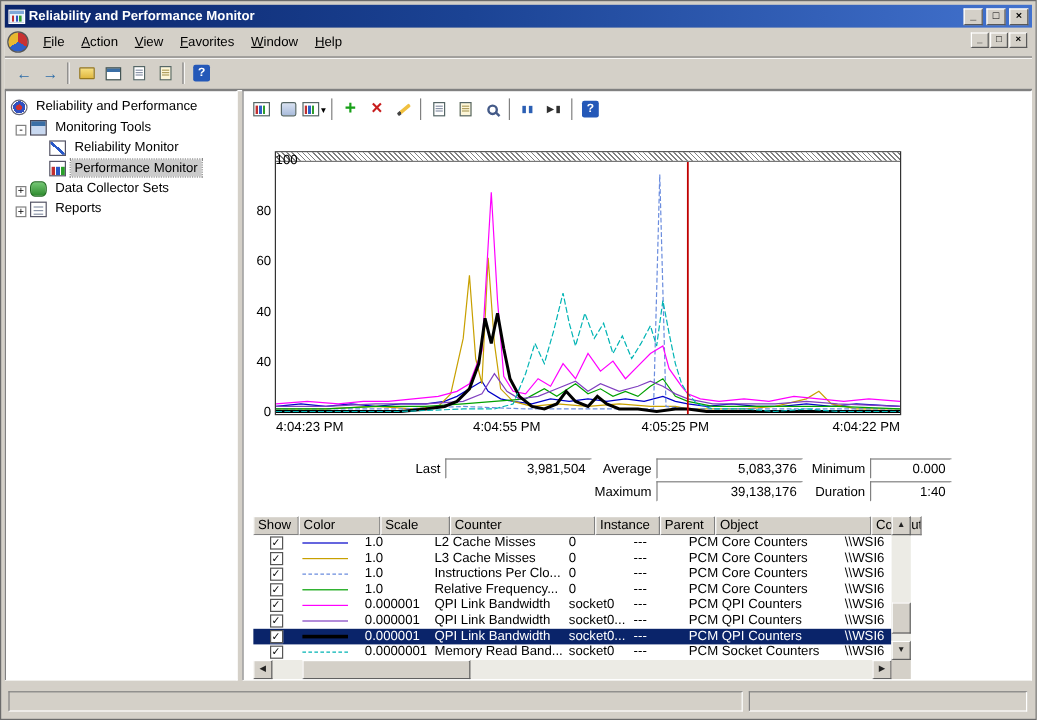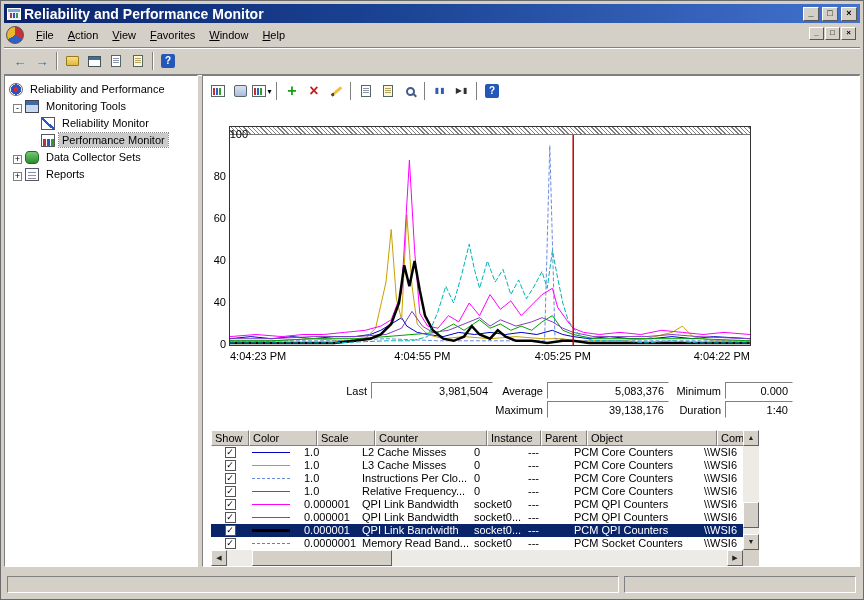--- a/index.html
+++ b/index.html
@@ -1,21 +1,21 @@
 <!DOCTYPE html>
 <html><head>
 <meta charset="utf-8">
 <style>
 *{margin:0;padding:0;box-sizing:border-box}
 html,body{width:864px;height:600px;overflow:hidden}
 body{font-family:"Liberation Sans","DejaVu Sans",sans-serif;font-size:11px;color:#000;background:#D4D0C8;position:relative}
 u{text-decoration:underline}
 .frame{position:absolute;inset:0;border:1px solid #6B6B6B;background:#D4D0C8}
 .titlebar{position:absolute;left:3px;top:3px;right:3px;height:19px;background:linear-gradient(90deg,#0A246A 0%,#1B4394 45%,#4272CE 100%);display:flex;align-items:center;gap:3px;padding:0 3px;color:#fff}
-.title-text{flex:1;font-weight:bold;font-size:14px;white-space:nowrap;overflow:hidden}
+.title-text{flex:1;font-weight:bold;font-size:11px;white-space:nowrap;overflow:hidden}
 .app-icon{width:14px;height:12px;background:linear-gradient(#7FA8D8 0 3px,#EAF2FC 3px);border:1px solid #fff;position:relative;flex:none}
 .app-icon::after{content:"";position:absolute;left:2px;bottom:1px;width:8px;height:5px;background:linear-gradient(90deg,#C03030 0 2px,transparent 2px 3px,#3050C0 3px 5px,transparent 5px 6px,#30A030 6px 8px)}
 .cap-btn{width:16px;height:14px;background:#D4D0C8;border:1px solid;border-color:#FFF #585858 #585858 #FFF;color:#000;font-size:9px;line-height:11px;text-align:center;font-weight:bold;flex:none}
 .menubar{position:absolute;left:3px;top:22px;right:3px;height:25px;display:flex;align-items:center;border-bottom:1px solid #808080;box-shadow:0 1px 0 #FFF}
 .mmc-icon{width:18px;height:18px;border-radius:50%;margin:0 5px 0 2px;background:conic-gradient(#C83232 0 33%,#2E5FC8 33% 66%,#E8B830 66%);border:1px solid #555;flex:none}
 .menu-items{display:flex}
 .menu-item{padding:3px 7px;cursor:default}
 .mdi-ctls{position:absolute;right:4px;top:4px;display:flex;gap:1px}
 .mdi-btn{width:15px;height:13px;background:#D4D0C8;border:1px solid;border-color:#FFF #585858 #585858 #FFF;font-size:8px;line-height:10px;text-align:center;font-weight:bold}
 .toolbar{position:absolute;left:3px;top:47px;right:3px;height:27px;display:flex;align-items:center;padding:0 5px;border-bottom:1px solid #808080;box-shadow:0 1px 0 #FFF}
@@ -245,21 +245,21 @@
     <span class="stat-label lb-max">Maximum</span>
     <span class="stat-box bx-max">39,138,176</span>
     <span class="stat-label lb-dur">Duration</span>
     <span class="stat-box bx-dur">1:40</span>
 
     <div class="legend">
       <div class="legend-header">
           <span class="th" style="width: 38px;">Show</span>
           <span class="th" style="width: 68px;">Color</span>
           <span class="th" style="width: 58px;">Scale</span>
-          <span class="th" style="width: 112px;">Counter</span>
+          <span class="th" style="width: 121px;">Counter</span>
           <span class="th" style="width: 54px;">Instance</span>
           <span class="th" style="width: 46px;">Parent</span>
           <span class="th" style="width: 130px;">Object</span>
           <span class="th" style="width: 42px;">Computer</span>
         </div>
       <div class="legend-body">
           <div class="tr">
             <span class="td show" style="width: 38px;">
               <span class="checkbox">✓</span>
             </span>

